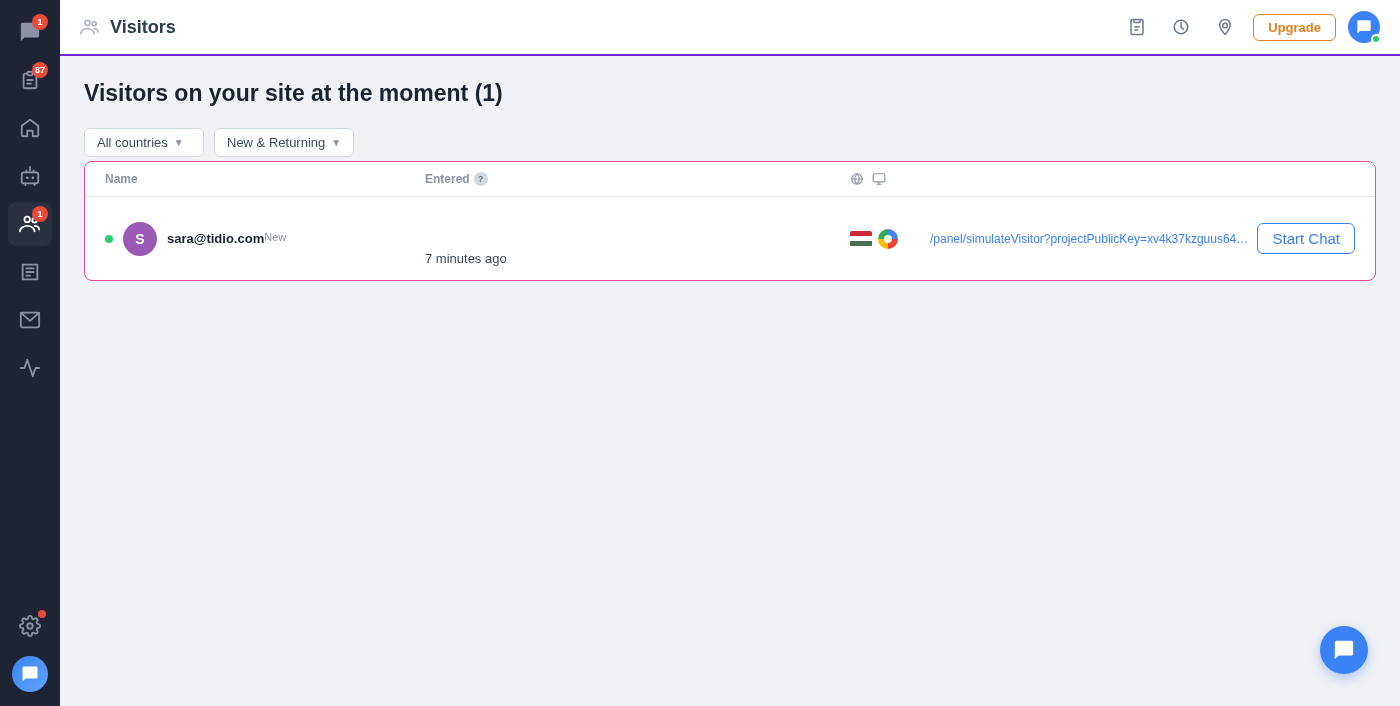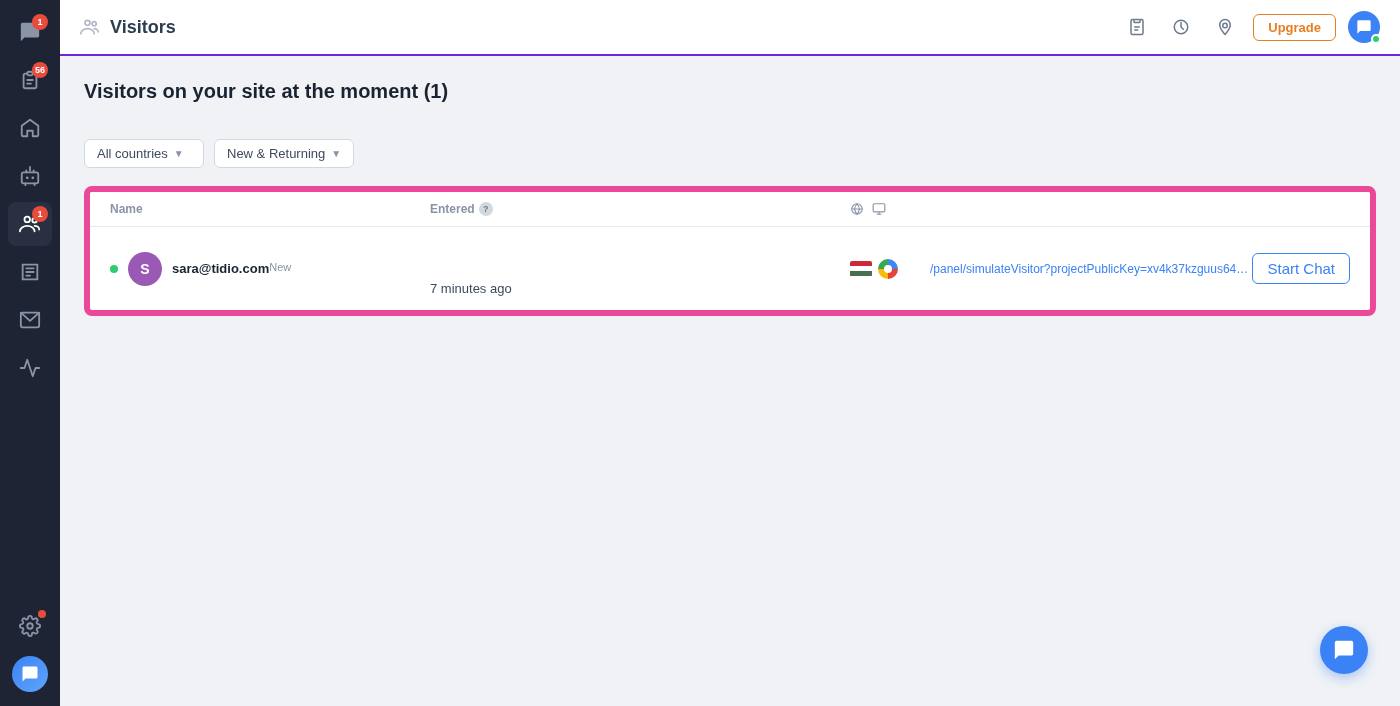--- a/index.html
+++ b/index.html
@@ -132,31 +132,31 @@
       right: -1px;
     }
 
     
     .content {
       flex: 1;
       padding: 24px;
       overflow-y: auto;
     }
     .page-title {
-      font-size: 20px;
+      font-size: 23px;
       font-weight: 700;
       color: #1a2332;
-      margin-bottom: 36px;
+      margin-bottom: 21px;
     }
 
     
     .filters {
       display: flex;
       gap: 10px;
-      margin-bottom: 18px;
+      margin-bottom: 4px;
       text-align: right;
     }
     .filter-select {
       display: flex;
       align-items: center;
       gap: 6px;
       background: white;
       border: 1px solid #d1d9e0;
       border-radius: 6px;
       padding: 6px 12px;
@@ -164,21 +164,21 @@
       color: #3d4a5c;
       cursor: pointer;
       min-width: 120px;
     }
     .filter-select .chevron { color: #8b93a7; font-size: 10px; }
 
     
     .table-container {
       background: white;
       border-radius: 8px;
-      border: 6px solid #ec4899;
+      border: 1px solid #ec4899;
       overflow: hidden;
     }
     .table-header {
       display: grid;
       grid-template-columns: 320px 1fr 80px 1fr;
       padding: 10px 20px;
       border-bottom: 1px solid #e8eaed;
       background: white;
     }
     .th {
@@ -335,21 +335,21 @@
     </svg>
     <span class="sidebar-badge">1</span>
   </div>
 
   <div class="sidebar-item">
     <svg width="22" height="22" viewBox="0 0 24 24" fill="none">
       <path d="M9 5H7a2 2 0 00-2 2v12a2 2 0 002 2h10a2 2 0 002-2V7a2 2 0 00-2-2h-2M9 5a2 2 0 002 2h2a2 2 0 002-2M9 5a2 2 0 012-2h2a2 2 0 012 2" stroke="currentColor" stroke-width="2" stroke-linecap="round"></path>
       <line x1="9" y1="12" x2="15" y2="12" stroke="currentColor" stroke-width="2" stroke-linecap="round"></line>
       <line x1="9" y1="16" x2="13" y2="16" stroke="currentColor" stroke-width="2" stroke-linecap="round"></line>
     </svg>
-    <span class="sidebar-badge">56</span>
+    <span class="sidebar-badge">87</span>
   </div>
 
   <div class="sidebar-item">
     <svg width="22" height="22" viewBox="0 0 24 24" fill="none">
       <path d="M3 9.5L12 3L21 9.5V20A1 1 0 0120 21H15V15H9V21H4A1 1 0 013 20V9.5Z" stroke="currentColor" stroke-width="2" stroke-linecap="round" stroke-linejoin="round"></path>
     </svg>
   </div>
 
   <div class="sidebar-item">
     <svg width="22" height="22" viewBox="0 0 24 24" fill="none">

